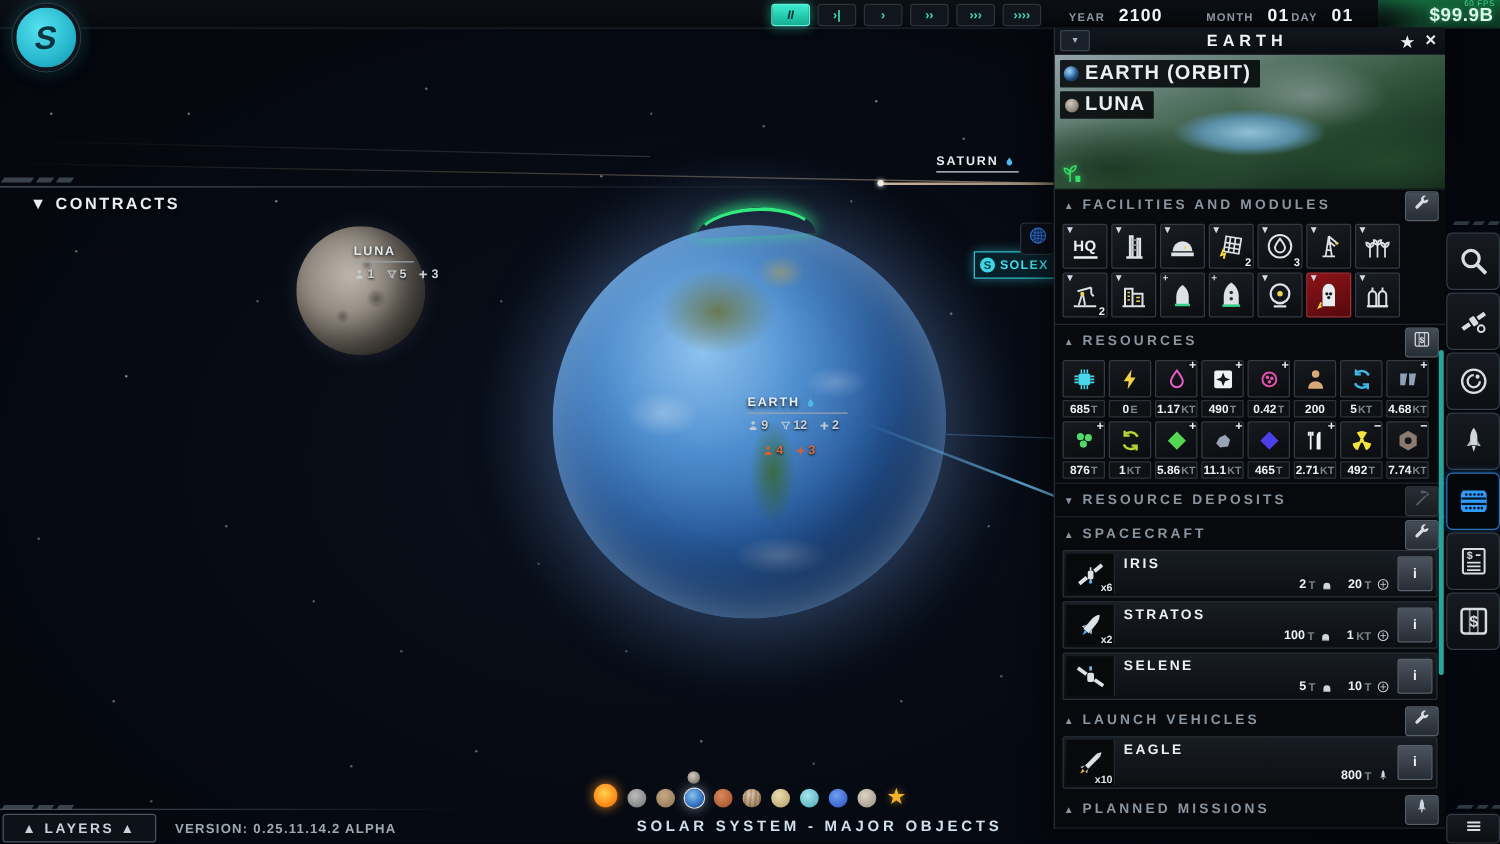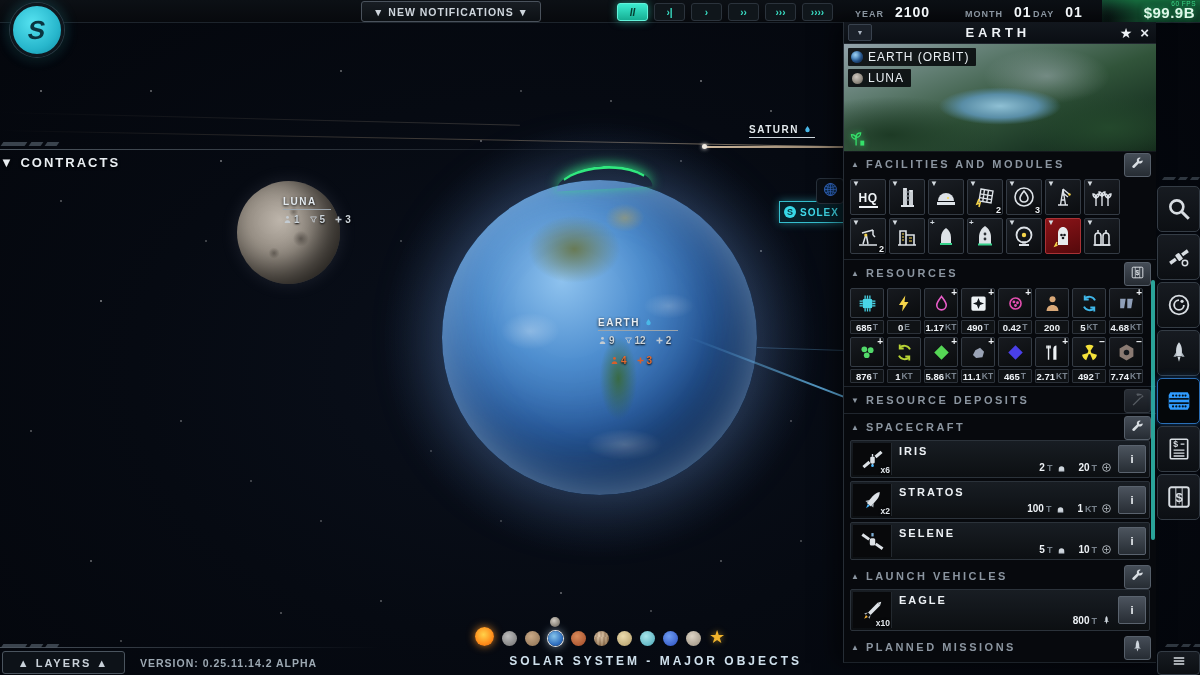--- a/index.html
+++ b/index.html
@@ -100,21 +100,21 @@
   #g-year{left:855px;} #g-month{left:965px;} #g-day{left:1033px;}
   #money-block{position:absolute;right:0;top:0;width:98px;height:22px;z-index:11;
     background:linear-gradient(90deg,rgba(14,54,34,0),#0f3d26 35%,#0b3220);
     box-shadow:inset 0 10px 14px -6px rgba(40,220,120,.4);}
   #money-fps{position:absolute;right:4px;top:0px;font-size:6.5px;color:#3cd687;letter-spacing:.5px;}
   #money-value{position:absolute;right:5px;top:4px;font-size:15px;font-weight:800;color:#def8e9;
     text-shadow:0 0 6px rgba(60,230,140,.65);letter-spacing:.5px;}
   
   #contracts-line{position:absolute;left:0;top:149px;width:700px;height:1px;z-index:3;
     background:linear-gradient(90deg,#4d565f 0%,rgba(77,86,95,0) 100%);}
-  #contracts-header{position:absolute;left:0;top:155px;z-index:3;font-size:13px;font-weight:800;letter-spacing:2px;color:#e9eef2;text-shadow:0 1px 3px #000;}
+  #contracts-header{position:absolute;left:24px;top:155px;z-index:3;font-size:13px;font-weight:800;letter-spacing:2px;color:#e9eef2;text-shadow:0 1px 3px #000;}
   .dashes{position:absolute;display:flex;gap:4px;z-index:3;}
   .dashes i{display:block;height:4px;background:#3a434d;transform:skewX(-35deg);}
   .dashes i:first-child{width:24px;} .dashes i{width:12px;}
   #dash-contracts{left:2px;top:142px;} #dash-bottomleft{left:2px;top:644px;}
   .dashes.small i{height:3px;background:#2f3740;} .dashes.small i:first-child{width:12px;} .dashes.small i{width:8px;}
   #dash-toolbar-top{left:1163px;top:177px;} #dash-toolbar-bottom{left:1166px;top:644px;}
   #bottom-line{position:absolute;left:0;top:647px;width:380px;height:1px;z-index:5;
     background:linear-gradient(90deg,#4a535d,rgba(74,83,93,0));}
   #layers-btn{position:absolute;left:2px;top:651px;width:121px;height:21px;z-index:6;
     background:rgba(14,19,25,.92);border:1px solid #4a545e;border-radius:3px;
@@ -157,21 +157,21 @@
       radial-gradient(ellipse 130px 50px at 85% 78%, #24482c, rgba(36,72,44,0) 70%),
       radial-gradient(ellipse 90px 40px at 65% 30%, rgba(160,175,180,.55), rgba(160,175,180,0) 70%),
       linear-gradient(160deg,#93a3ab 0%,#5f7c70 28%,#31543a 55%,#1c3826 78%,#122619 100%);}
   .panel-tabs{position:absolute;left:4px;top:4px;display:flex;flex-direction:column;gap:3px;align-items:flex-start;}
   .panel-tab{display:flex;align-items:center;gap:5px;background:rgba(4,7,9,.88);padding:2px 7px 2px 3px;border-radius:1px;}
   .panel-tab .tab-ic{width:12px;height:12px;display:inline-block;}
   .mini-globe{display:block;width:12px;height:12px;border-radius:50%;
     background:radial-gradient(circle at 38% 32%,#9ed0f0,#3a7fc4 55%,#1d4a85);box-shadow:inset -2px -2px 4px rgba(0,0,20,.5);}
   .mini-moon-ic{display:block;width:11px;height:11px;border-radius:50%;margin:1px;
     background:radial-gradient(circle at 40% 35%,#cfc9c0,#8f897f 60%,#55504a);}
-  .panel-tab .tab-label{font-size:12px;font-weight:400;letter-spacing:1px;color:#eaf0f4;}
+  .panel-tab .tab-label{font-size:16px;font-weight:700;letter-spacing:1px;color:#eaf0f4;}
   #image-sprout{position:absolute;left:5px;bottom:4px;width:17px;height:17px;color:#35e06a;}
   #image-sprout svg{width:100%;height:100%;filter:drop-shadow(0 0 3px rgba(53,224,106,.7));}
   .sec-header{position:relative;display:flex;align-items:center;height:24px;padding:0 7px;}
   .sec-arrow{font-size:8px;color:#8b95a0;margin-right:7px;}
   .sec-title{font-size:11px;font-weight:700;letter-spacing:2.5px;color:#8b95a0;}
   .sec-action{position:absolute;right:5px;top:1px;width:25px;height:22px;border-radius:3px;
     background:linear-gradient(180deg,#454d57,#262c33);border:1px solid #565f6a;
     display:flex;align-items:center;justify-content:center;}
   .sec-action svg{width:15px;height:15px;}
   .sec-action.dim{opacity:.55;}
@@ -366,21 +366,20 @@
       <i></i>
       <i></i>
       <i></i>
     </div>
   <div id="contracts-header">▼ CONTRACTS</div>
 
   <div id="top-bar"></div>
   <div id="logo">
       <span>S</span>
     </div>
-  <div id="notif-btn">▼ NEW NOTIFICATIONS ▼</div>
   <div id="time-controls">
 
   <div class="time-btn active">
         <span>II</span>
       </div>
       <div class="time-btn">
         <span>›|</span>
       </div>
       <div class="time-btn">
         <span>›</span>

